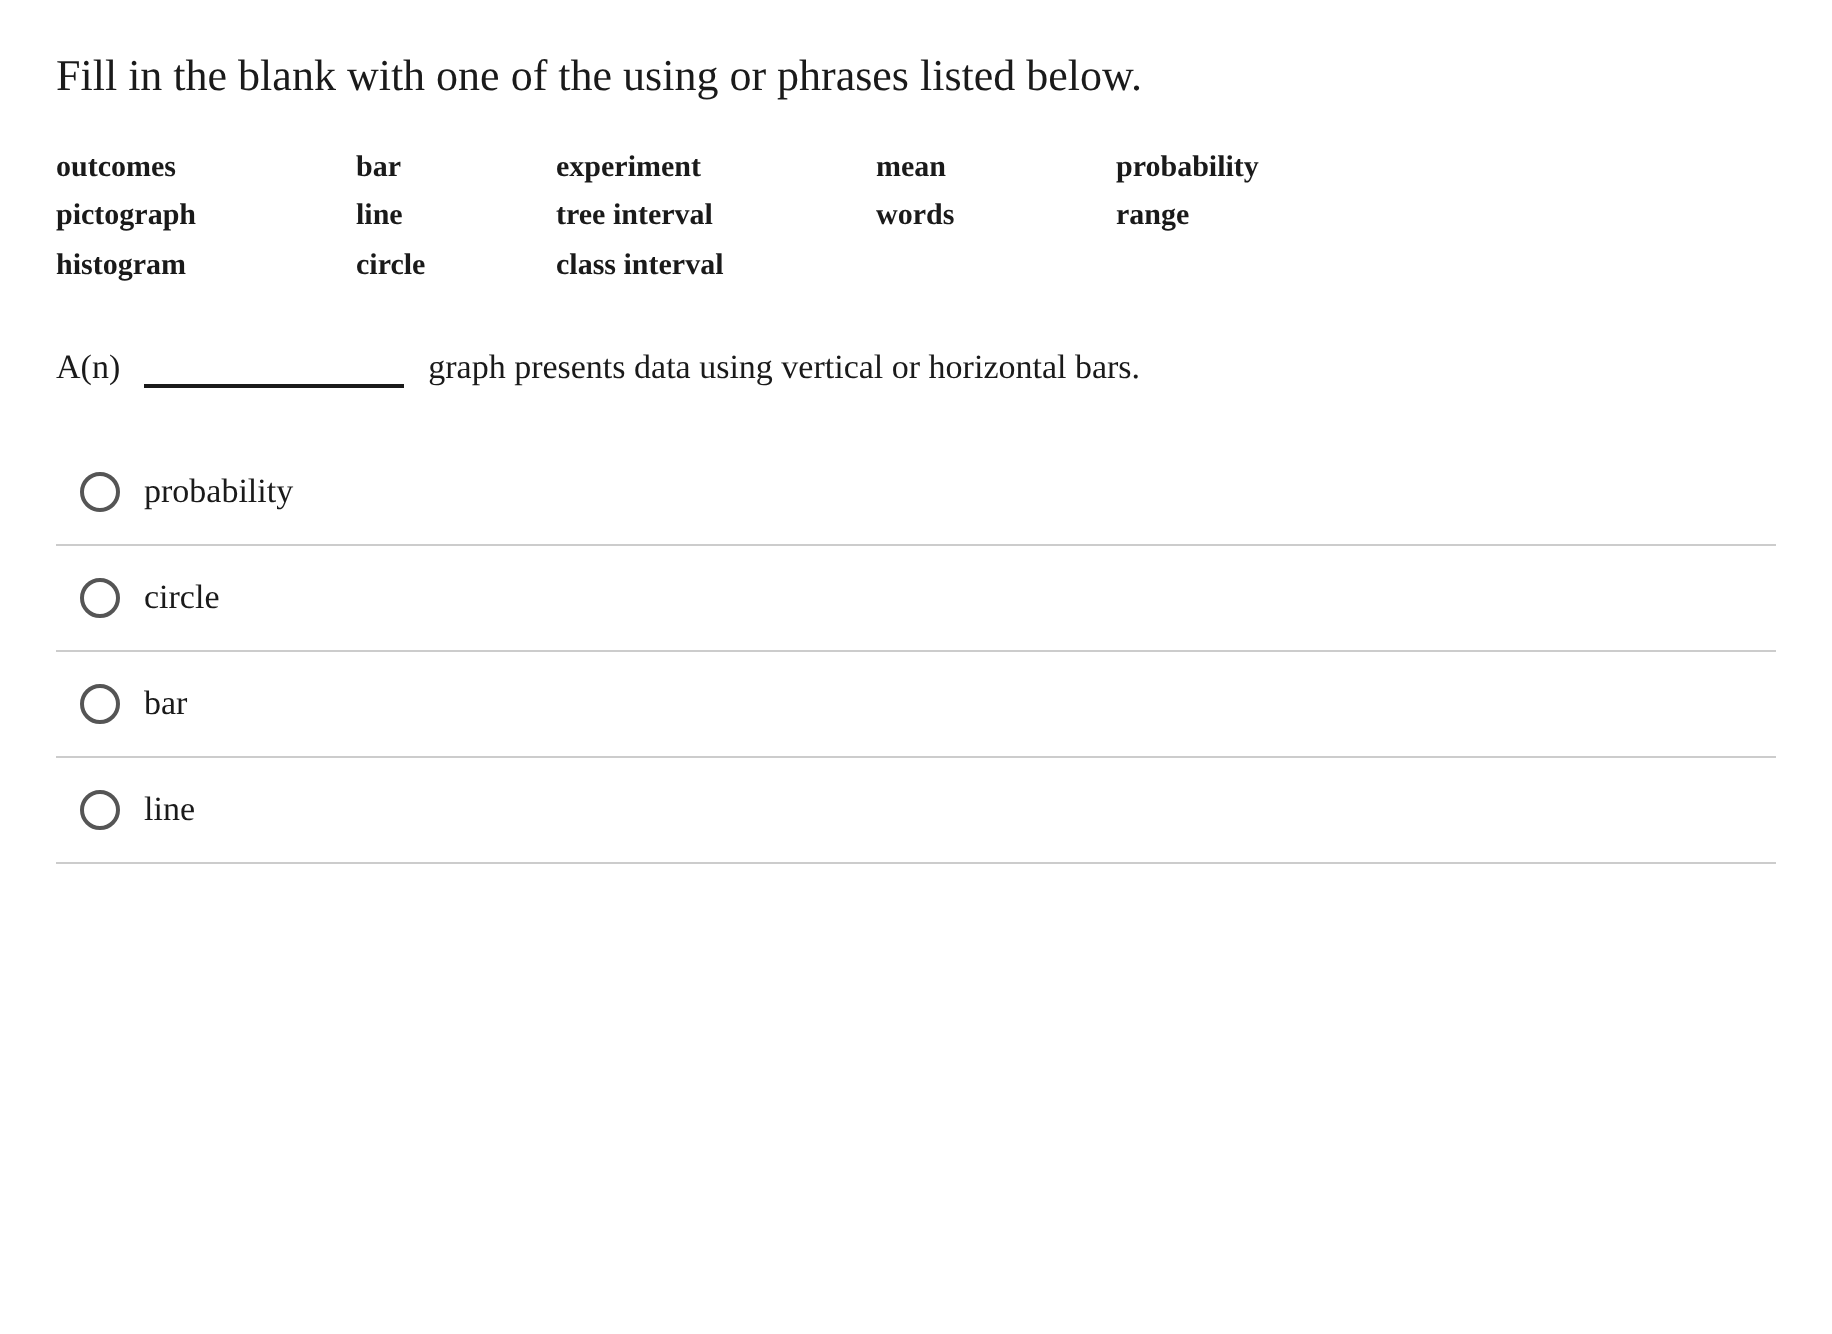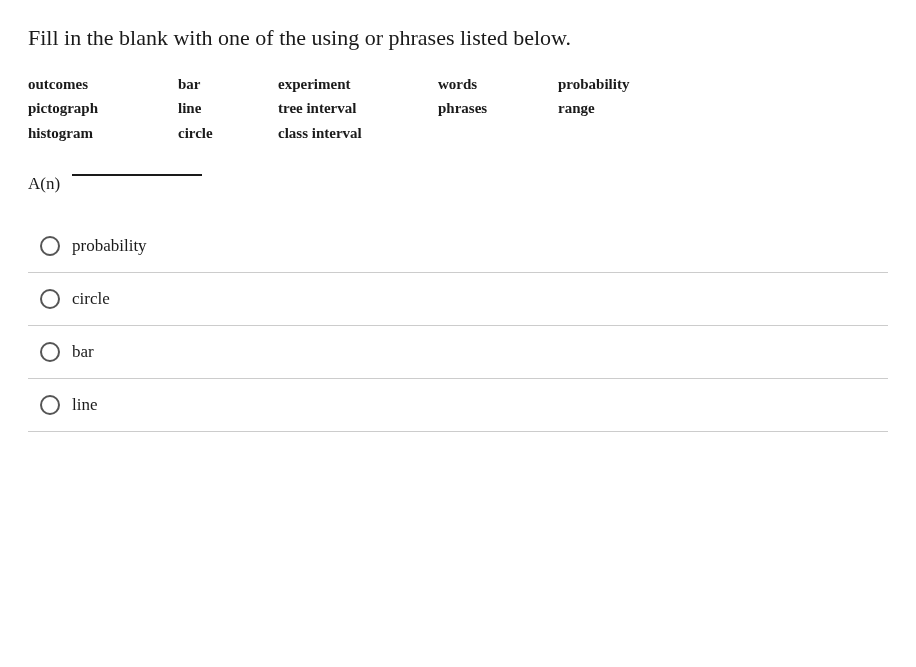--- a/index.html
+++ b/index.html
@@ -42,21 +42,21 @@
       font-weight: bold;
       line-height: 1.5;
     }
 
     .question-section {
       margin-bottom: 0px;
     }
 
     .question-line {
       display: flex;
-      align-items: flex-start;
+      align-items: flex-end;
       gap: 8px;
       margin-bottom: 24px;
       font-size: 17px;
       padding-bottom: 2px;
     }
 
     .a-n-label {
       font-size: 17px;
       white-space: nowrap;
     }
@@ -115,33 +115,34 @@
     <span class="word-item">bar</span>
     <span class="word-item">line</span>
     <span class="word-item">circle</span>
   </div>
   <div class="word-column">
     <span class="word-item">experiment</span>
     <span class="word-item">tree interval</span>
     <span class="word-item">class interval</span>
   </div>
   <div class="word-column">
+    <span class="word-item">mean</span>
     <span class="word-item">words</span>
-    <span class="word-item">phrases</span>
   </div>
   <div class="word-column">
     <span class="word-item">probability</span>
     <span class="word-item">range</span>
   </div>
 </div>
 
 <div class="question-section">
   <div class="question-line">
     <span class="a-n-label">A(n)</span>
     <span class="blank-line"></span>
+    <span class="question-text">graph presents data using vertical or horizontal bars.</span>
   </div>
 
   <div class="answer-option">
     <span class="radio-circle"></span>
     <span class="option-label">probability</span>
   </div>
   <div class="answer-option">
     <span class="radio-circle"></span>
     <span class="option-label">circle</span>
   </div>

